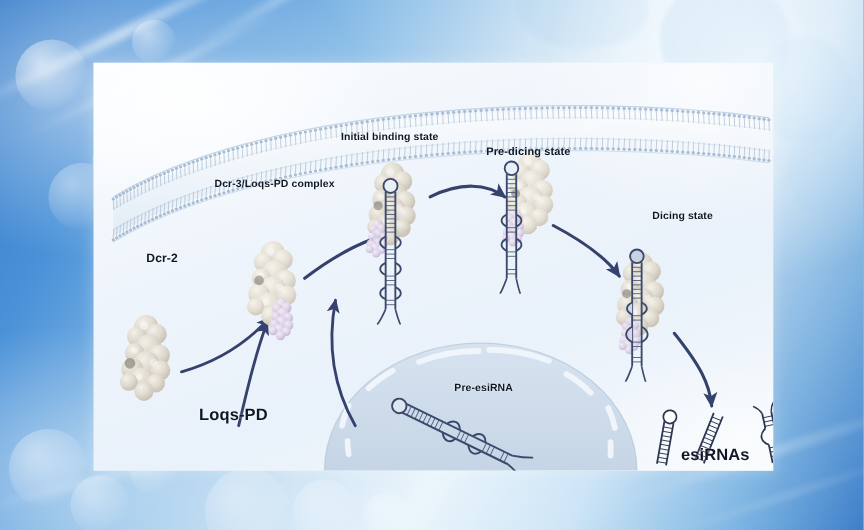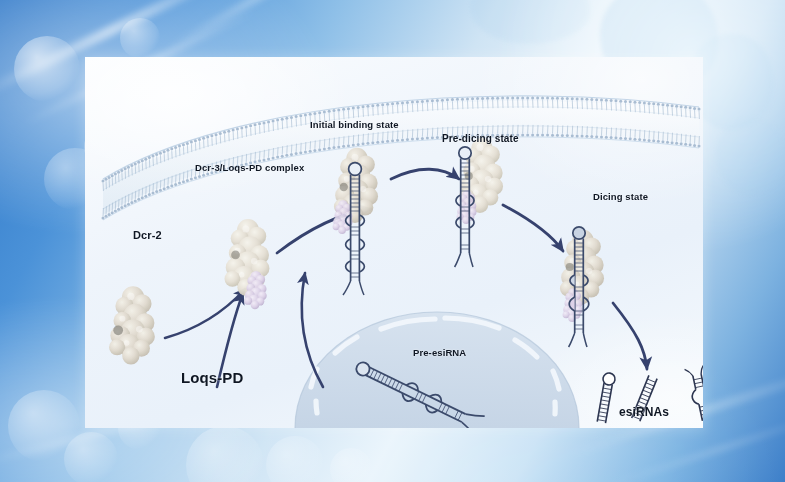--- a/index.html
+++ b/index.html
@@ -962,15 +962,15 @@
       </g>
     </svg>
 
     <div class="lbl" style="left:48px;  top:172px; font-size:11px;">Dcr-2</div>
     <div class="lbl" style="left:96px;  top:312px; font-size:15px;">Loqs-PD</div>
     <div class="lbl" style="left:110px; top:105px; font-size:9.5px;">Dcr-3/Loqs-PD complex</div>
     <div class="lbl" style="left:225px; top:62px;  font-size:9.5px;">Initial binding state</div>
     <div class="lbl" style="left:357px; top:76px;  font-size:10px;">Pre-dicing state</div>
     <div class="lbl" style="left:468px; top:134px; font-size:9.5px;padding-left:40px;">Dicing state</div>
     <div class="lbl" style="left:288px; top:290px; font-size:9.5px;margin-left:40px;">Pre-esiRNA</div>
-    <div class="lbl" style="left:534px; top:348px; font-size:12px;">esiRNAs</div>
+    <div class="lbl" style="left:534px; top:348px; font-size:15px;">esiRNAs</div>
   </div>
 </div>
 
 </body></html>

